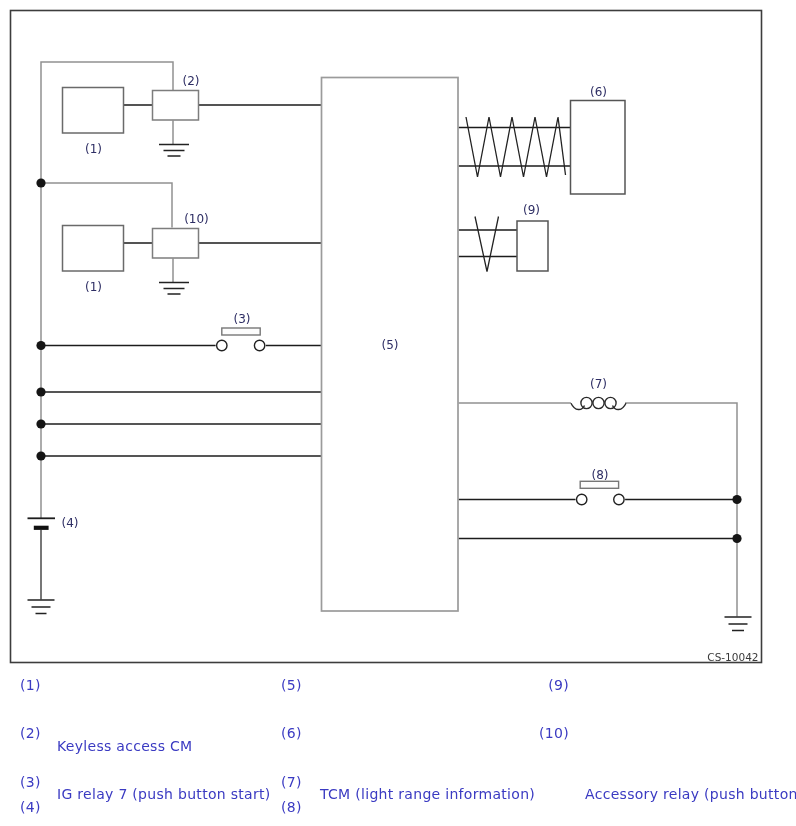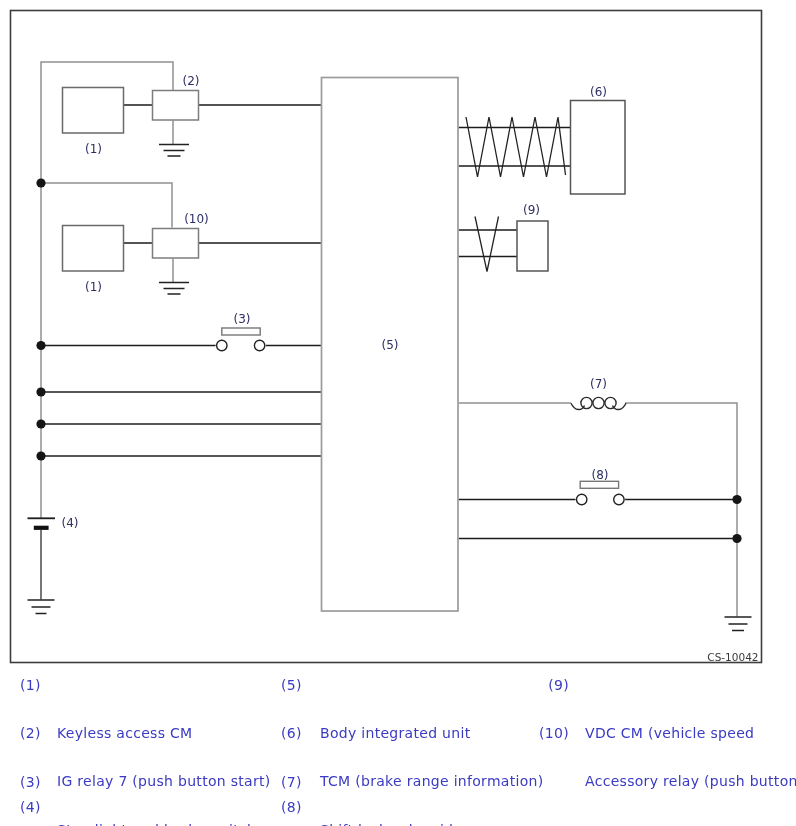--- a/index.html
+++ b/index.html
@@ -5,21 +5,21 @@
   html,body{margin:0;padding:0;background:#fff;}
   #page{position:relative;width:796px;height:826px;background:#fff;
         font-family:"DejaVu Sans","Liberation Sans",sans-serif;overflow:hidden;}
   #schematic{position:absolute;left:0;top:0;}
   .diag-label{font-size:12px;fill:#2e2e64;font-family:"DejaVu Sans","Liberation Sans",sans-serif;}
   .fig-code{font-size:10.5px;fill:#3a3a3a;font-family:"DejaVu Sans","Liberation Sans",sans-serif;}
   
   .lg-item{position:absolute;left:0;width:796px;height:52px;color:#3a3ac2;
            font-size:14px;letter-spacing:0.3px;}
   .lg-num{position:absolute;top:0;width:36px;line-height:24px;white-space:pre;}
-  .lg-txt{position:absolute;top:0;line-height:24px;white-space:pre;}
+  .lg-txt{position:absolute;top:13px;line-height:24px;white-space:pre;}
   .r1{top:673px;} .r2{top:721px;} .r3{top:770px;} .r4{top:795px;}
   .c1 .lg-num{left:20px;} .c1 .lg-txt{left:57px;}
   .c2 .lg-num{left:281px;} .c2 .lg-txt{left:320px;}
   .c3 .lg-num{left:533px;text-align:right;} .c3 .lg-txt{left:585px;}
 </style>
 </head>
 <body>
 
 <div id="page">
 
@@ -131,47 +131,43 @@
   </div>
   <div class="lg-item c1 r4">
     <span class="lg-num">(4)</span>
     <div class="lg-txt">
       
     </div>
   </div>
 
   <div class="lg-item c2 r1">
     <span class="lg-num">(5)</span>
-    <div class="lg-txt">
-      <div>Body integrated unit</div>
-    </div>
   </div>
   <div class="lg-item c2 r2">
     <span class="lg-num">(6)</span>
     <div class="lg-txt">
-      <div>TCM (brake range information)</div>
+      <div>TCM (light range information)</div>
     </div>
   </div>
   <div class="lg-item c2 r3">
     <span class="lg-num">(7)</span>
     <div class="lg-txt">
       <div>Shift lock solenoid</div>
     </div>
   </div>
   <div class="lg-item c2 r4">
     <span class="lg-num">(8)</span>
     <div class="lg-txt">
       
     </div>
   </div>
 
   <div class="lg-item c3 r1">
     <span class="lg-num">(9)</span>
     <div class="lg-txt">
-      <div>VDC CM (vehicle speed</div>
     </div>
   </div>
   <div class="lg-item c3 r2">
     <span class="lg-num">(10)</span>
     <div class="lg-txt">
       <div>Accessory relay (push button</div>
       
     </div>
   </div>
 

